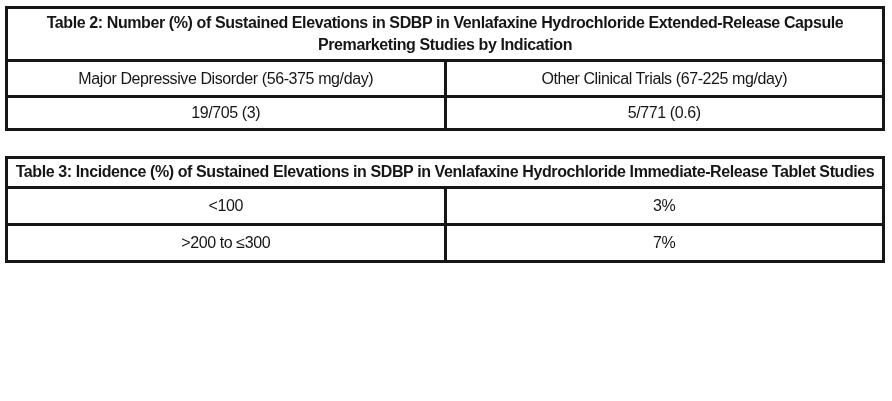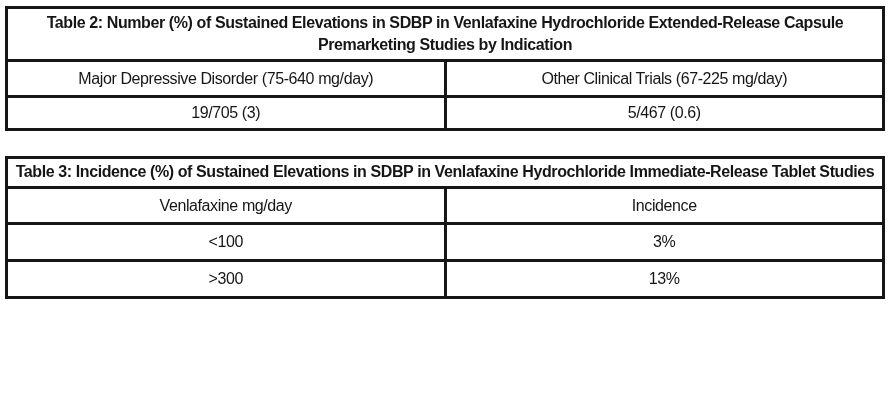--- a/index.html
+++ b/index.html
@@ -52,45 +52,41 @@
 <body>
 
 <div class="doc">
 
   <table class="data-table t2">
     <tbody>
       <tr>
         <td class="title-cell" colspan="2">Table 2: Number (%) of Sustained Elevations in SDBP in Venlafaxine Hydrochloride Extended-Release Capsule Premarketing Studies by Indication</td>
       </tr>
       <tr>
-        <td class="head-cell">Major Depressive Disorder (75-640 mg/day)</td>
+        <td class="head-cell">Major Depressive Disorder (56-375 mg/day)</td>
         <td class="head-cell">Other Clinical Trials (67-225 mg/day)</td>
       </tr>
       <tr>
         <td class="value-cell">19/705 (3)</td>
-        <td class="value-cell">5/467 (0.6)</td>
+        <td class="value-cell">5/771 (0.6)</td>
       </tr>
     </tbody>
   </table>
 
   <div class="table-gap"></div>
 
   <table class="data-table t3">
     <tbody>
       <tr>
         <td class="title-cell" colspan="2">Table 3: Incidence (%) of Sustained Elevations in SDBP in Venlafaxine Hydrochloride Immediate-Release Tablet Studies</td>
       </tr>
       <tr>
-        <td class="head-cell">Venlafaxine mg/day</td>
-        <td class="head-cell">Incidence</td>
-      </tr>
-      <tr>
         <td class="value-cell">&lt;100</td>
         <td class="value-cell">3%</td>
       </tr>
       <tr>
-        <td class="value-cell">&gt;300</td>
-        <td class="value-cell">13%</td>
+        <td class="value-cell">&gt;200 to ≤300</td>
+        <td class="value-cell">7%</td>
       </tr>
     </tbody>
   </table>
 
 </div>
 
 </body></html>

